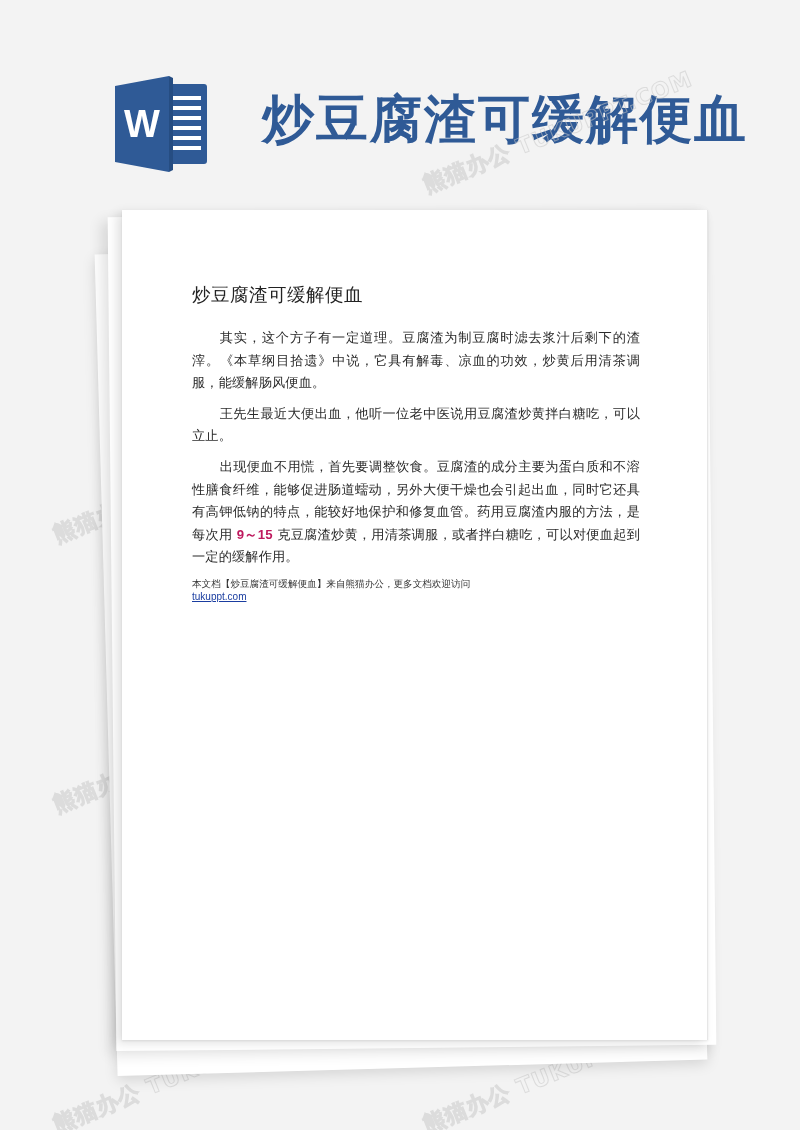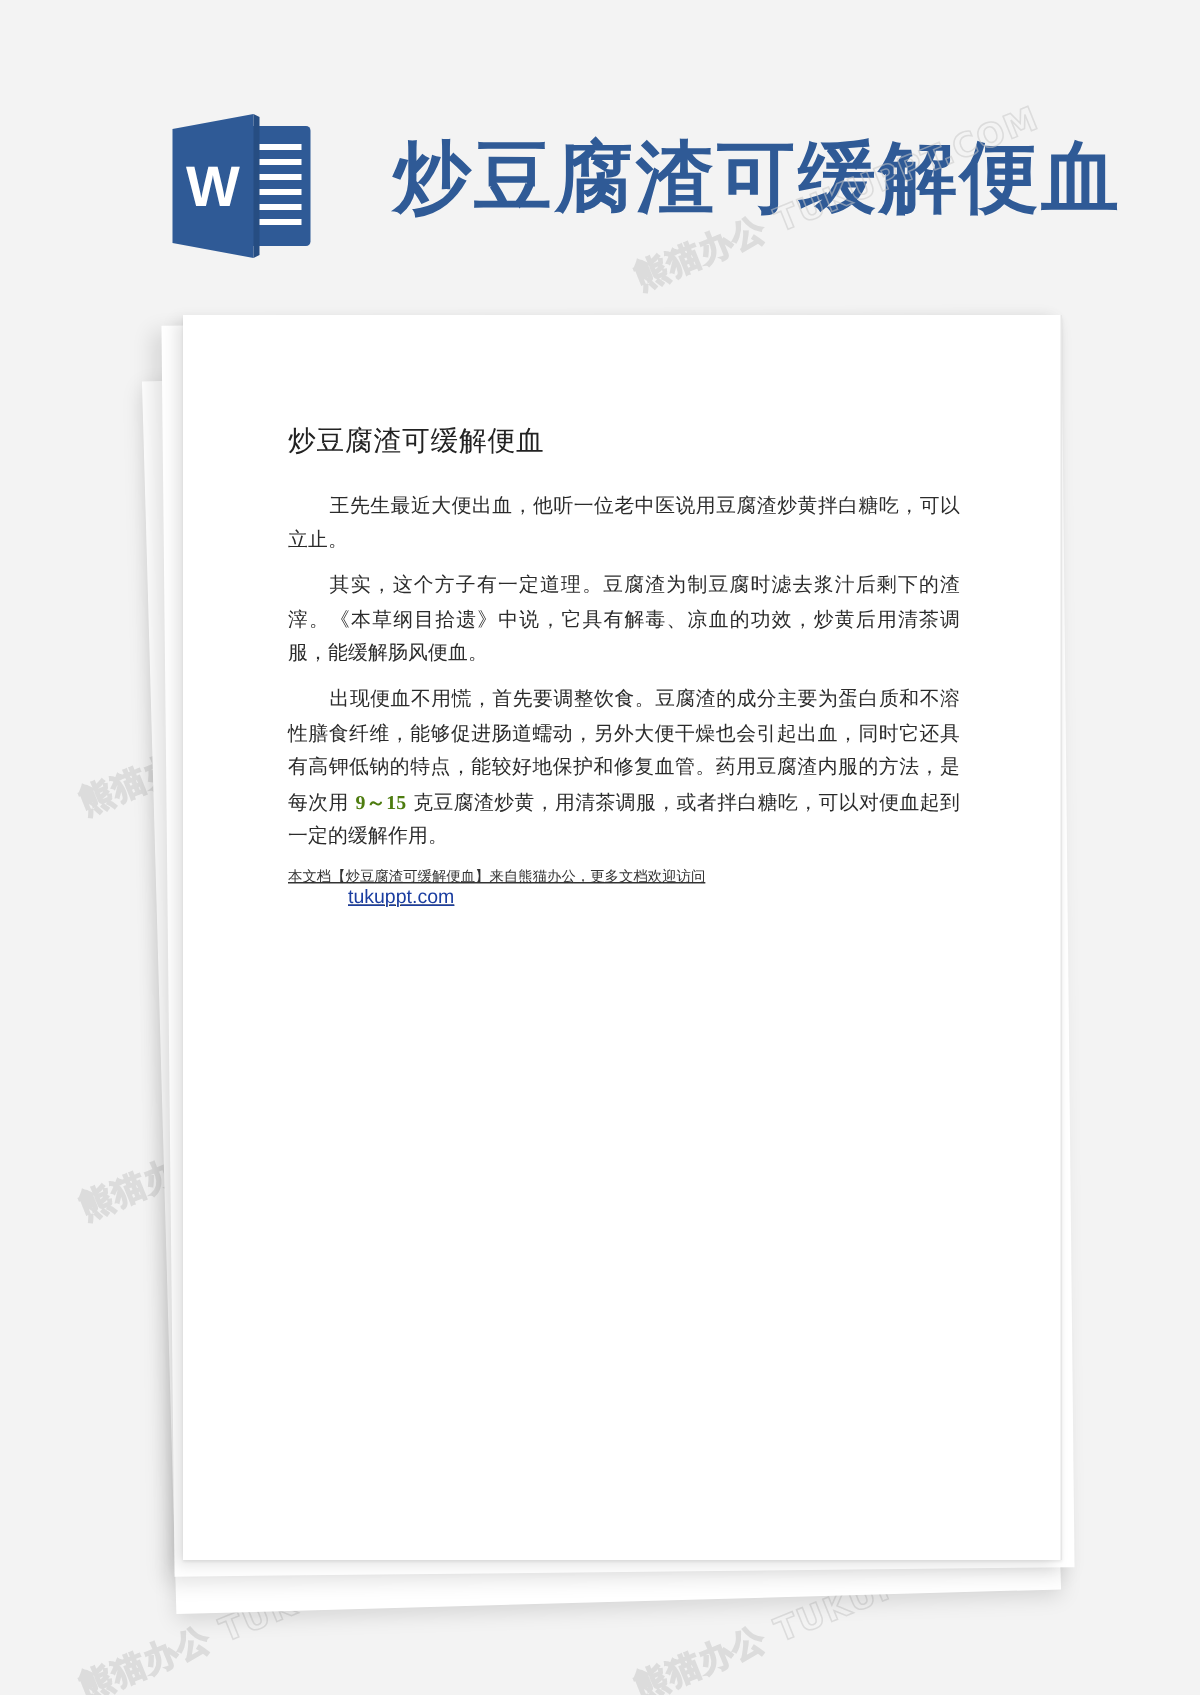--- a/index.html
+++ b/index.html
@@ -39,29 +39,29 @@
   .doc-title {
     font-family: "DejaVu Sans", "Liberation Sans", sans-serif;
     font-size: 18.5px; color: #222; letter-spacing: 0.5px;
     line-height: 26px; margin-bottom: 19px;
   }
   .para {
     font-size: 13.2px; line-height: 22.6px; text-indent: 2.1em;
     text-align: justify; color: #2b2b2b; margin-bottom: 8px;
     letter-spacing: 0.15px;
   }
-  .num { font-family: Liberation Serif, serif; font-weight: bold; color: #4d7c0f; }
+  .num { font-family: Liberation Sans, sans-serif; font-weight: bold; color: #be185d; }
   .footnote {
     margin-top: 4px;
     font-family: "DejaVu Sans", "Liberation Sans", sans-serif;
-    font-size: 9.6px; line-height: 13px; color: #333; text-decoration: underline;
+    font-size: 9.6px; line-height: 13px; color: #333;
   }
   .footnote a {
     font-family: "Liberation Sans", sans-serif;
-    color: #1a3da0; text-decoration: underline; font-size: 13px; margin-left: 40px;
+    color: #1a3da0; text-decoration: underline; font-size: 10px;
   }
   
   .wm {
     position: absolute; white-space: nowrap;
     font-family: "DejaVu Sans", "Liberation Sans", sans-serif;
     font-weight: bold; font-size: 22px; letter-spacing: 1px;
     color: rgba(255,255,255,0.0);
     -webkit-text-stroke: 1px rgba(200,200,200,0.55);
     transform: rotate(-22deg); transform-origin: left bottom;
     pointer-events: none;
@@ -93,21 +93,21 @@
 <div class="wm" style="left:60px; top:790px;">熊猫办公 TUKUPPT.COM</div>
 <div class="wm" style="left:430px; top:790px;">熊猫办公 TUKUPPT.COM</div>
 <div class="wm" style="left:60px; top:1110px;">熊猫办公 TUKUPPT.COM</div>
 <div class="wm" style="left:430px; top:1110px;">熊猫办公 TUKUPPT.COM</div>
 
 <div class="sheet sheet-back-2"></div>
 <div class="sheet sheet-back-1"></div>
 <div class="sheet sheet-front">
   <div class="doc">
     <div class="doc-title">炒豆腐渣可缓解便血</div>
+    <p class="para">其实，这个方子有一定道理。豆腐渣为制豆腐时滤去浆汁后剩下的渣滓。《本草纲目拾遗》中说，它具有解毒、凉血的功效，炒黄后用清茶调服，能缓解肠风便血。</p>
     <p class="para">王先生最近大便出血，他听一位老中医说用豆腐渣炒黄拌白糖吃，可以立止。</p>
-    <p class="para">其实，这个方子有一定道理。豆腐渣为制豆腐时滤去浆汁后剩下的渣滓。《本草纲目拾遗》中说，它具有解毒、凉血的功效，炒黄后用清茶调服，能缓解肠风便血。</p>
     <p class="para"><span>出现便血不用慌，首先要调整饮食。豆腐渣的成分主要为蛋白质和不溶性膳食纤维，能够促进肠道蠕动，另外大便干燥也会引起出血，同时它还具有高钾低钠的特点，能较好地保护和修复血管。药用豆腐渣内服的方法，是每次用 </span><span class="num">9～15</span><span> 克豆腐渣炒黄，用清茶调服，或者拌白糖吃，可以对便血起到一定的缓解作用。</span></p>
     <div class="footnote">
       <div>本文档【炒豆腐渣可缓解便血】来自熊猫办公，更多文档欢迎访问</div>
       <a>tukuppt.com</a>
     </div>
   </div>
 </div>
 
 </body></html>

